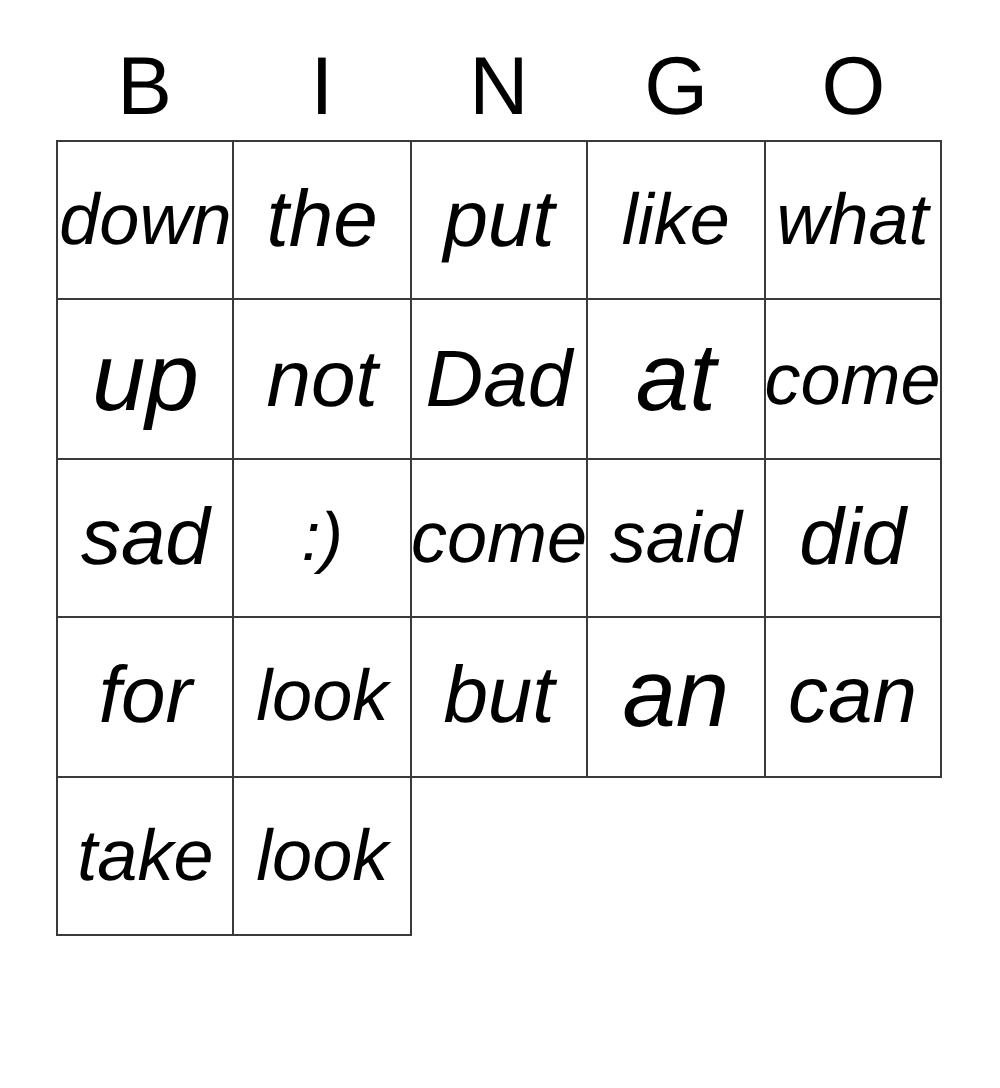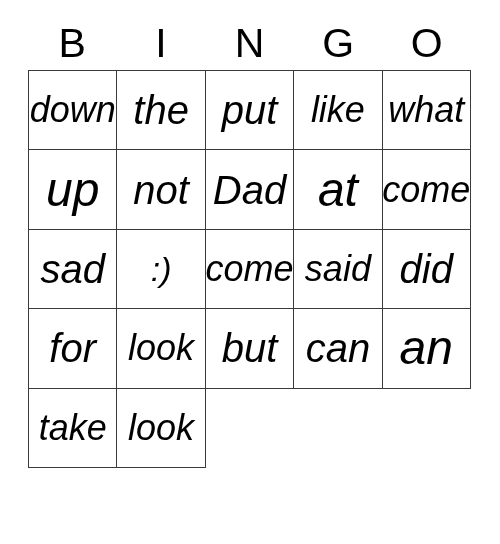--- a/index.html
+++ b/index.html
@@ -148,25 +148,25 @@
     <div class="cell len-3">
         <span class="cell-text">for</span>
       </div>
     <div class="cell len-4">
         <span class="cell-text">look</span>
       </div>
     <div class="cell len-3">
         <span class="cell-text">but</span>
       </div>
 
+    <div class="cell len-2">
+        <span class="cell-text">an</span>
+      </div>
     <div class="cell len-3">
         <span class="cell-text">can</span>
-      </div>
-    <div class="cell len-2">
-        <span class="cell-text">an</span>
       </div>
     <div class="cell len-4">
         <span class="cell-text">take</span>
       </div>
     <div class="cell len-4">
         <span class="cell-text">look</span>
       </div>
 
   </div>
 </div>

